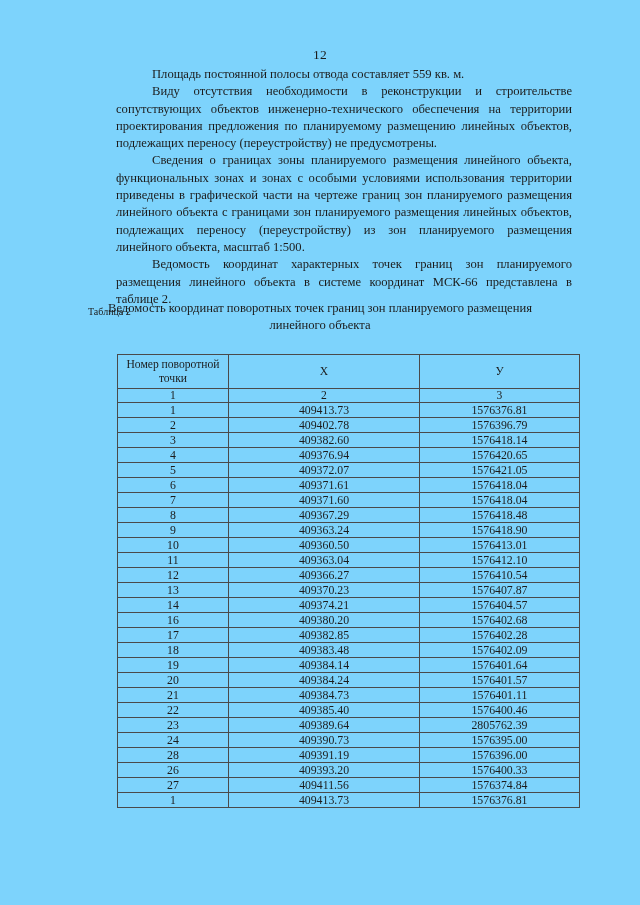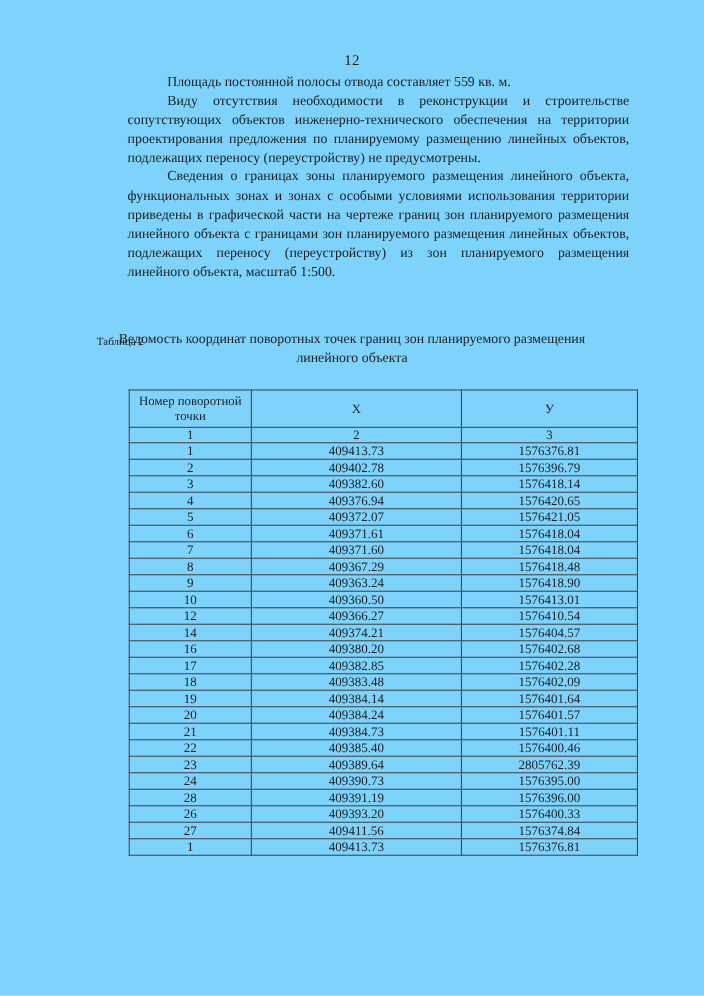--- a/index.html
+++ b/index.html
@@ -132,20 +132,21 @@
 <body>
 
 <div class="page">
 
   <div class="page-number">12</div>
 
   <div class="body-block">
     <p class="para">Площадь постоянной полосы отвода составляет 559 кв. м.</p>
     <p class="para">Виду отсутствия необходимости в реконструкции и строительстве сопутствующих объектов инженерно-технического обеспечения на территории проектирования предложения по планируемому размещению линейных объектов, подлежащих переносу (переустройству) не предусмотрены.</p>
     <p class="para">Сведения о границах зоны планируемого размещения линейного объекта, функциональных зонах и зонах с особыми условиями использования территории приведены в графической части на чертеже границ зон планируемого размещения линейного объекта с границами зон планируемого размещения линейных объектов, подлежащих переносу (переустройству) из зон планируемого размещения линейного объекта, масштаб 1:500.</p>
+    <p class="para">Ведомость координат характерных точек границ зон планируемого размещения линейного объекта в системе координат МСК-66 представлена в таблице 2.</p>
   </div>
 
   <div class="table-label">Таблица 2</div>
 
   <div class="table-caption">Ведомость координат поворотных точек границ зон планируемого размещения линейного объекта</div>
 
   <div class="coord-table-wrap">
     <table class="coord-table">
       <colgroup>
         <col class="c-num">
@@ -209,25 +210,35 @@
             <td>9</td>
             <td>409363.24</td>
             <td>1576418.90</td>
           </tr>
           <tr>
             <td>10</td>
             <td>409360.50</td>
             <td>1576413.01</td>
           </tr>
           <tr>
+            <td>11</td>
+            <td>409363.04</td>
+            <td>1576412.10</td>
+          </tr>
+          <tr>
             <td>12</td>
             <td>409366.27</td>
             <td>1576410.54</td>
           </tr>
           <tr>
+            <td>13</td>
+            <td>409370.23</td>
+            <td>1576407.87</td>
+          </tr>
+          <tr>
             <td>14</td>
             <td>409374.21</td>
             <td>1576404.57</td>
           </tr>
           <tr>
             <td>16</td>
             <td>409380.20</td>
             <td>1576402.68</td>
           </tr>
           <tr>

